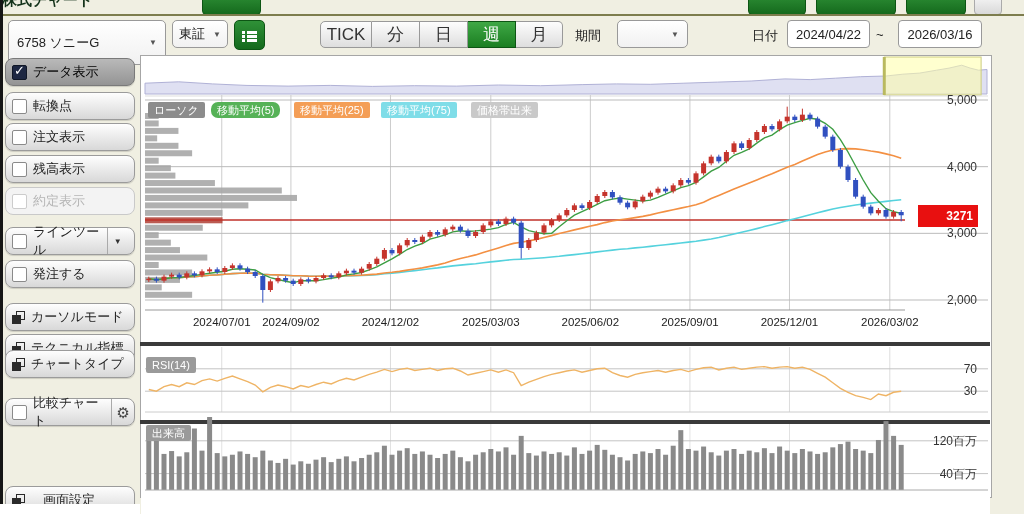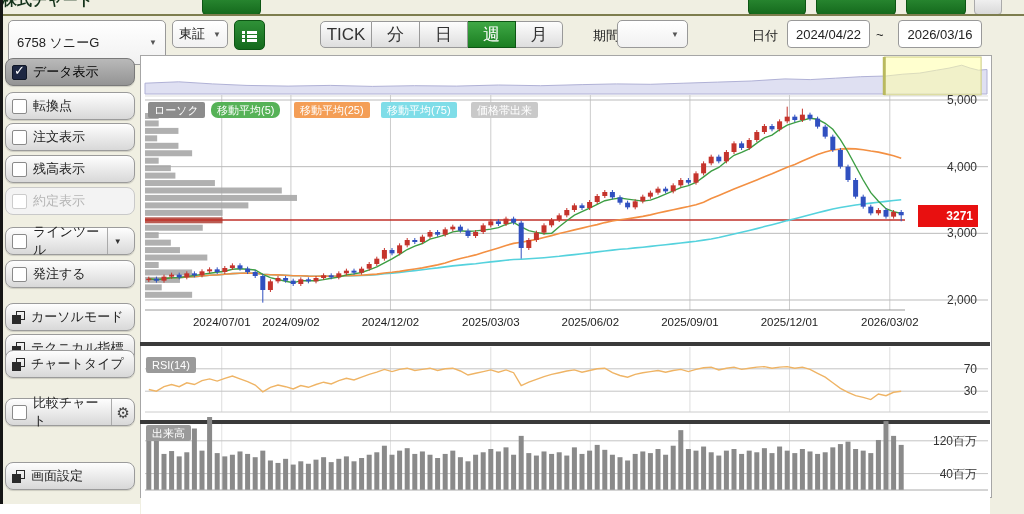--- a/index.html
+++ b/index.html
@@ -90,21 +90,21 @@
   </div>
 
   <div class="abs" id="tf-group" style="left:320px;top:21px;">
     <div class="tf" style="width:52px;">TICK</div>
     <div class="tf" style="width:48px;">分</div>
     <div class="tf" style="width:48px;">日</div>
     <div class="tf active" style="width:48px;">週</div>
     <div class="tf" style="width:47px;">月</div>
   </div>
 
-  <div class="abs lbl" style="left:593px;top:27px;">期間</div>
+  <div class="abs lbl" style="left:575px;top:27px;">期間</div>
   <div class="abs sel" style="left:617px;top:20px;width:71px;height:28px;">
     <span class="arr">▼</span>
   </div>
 
   <div class="abs lbl" style="left:752px;top:27px;">日付</div>
   <div class="abs input" style="left:787px;top:20px;width:83px;height:28px;">2024/04/22</div>
   <div class="abs lbl" style="left:876px;top:27px;">~</div>
   <div class="abs input" style="left:898px;top:20px;width:84px;height:28px;">2026/03/16</div>
 
   <div class="abs" id="left-strip"></div>
@@ -152,21 +152,21 @@
     <span class="winicon"></span>
     <span>チャートタイプ</span>
   </div>
   <div class="abs sbtn" style="top:398px;padding-right:0;">
     <span class="cb"></span>
     <span>比較チャート</span>
     <span class="side-sec">
         <span class="gear">⚙</span>
       </span>
   </div>
-  <div class="abs sbtn" style="top:462px;">
+  <div class="abs sbtn" style="top:486px;gap:12px;">
     <span class="winicon"></span>
     <span>画面設定</span>
   </div>
 
   <div class="abs" id="chart-box"></div>
   <svg id="chart-svg" width="850" height="441" viewBox="140 55 850 441">
       <path d="M145,94 L145.0,83.2 L178.7,81.8 L212.4,83.9 L246.0,85.4 L288.1,86.1 L330.2,85.4 L372.3,86.4 L414.4,85.7 L456.5,86.1 L498.6,85.0 L540.7,85.7 L582.8,84.6 L616.5,83.9 L650.2,84.3 L683.9,83.2 L717.6,82.1 L751.2,81.0 L784.9,78.9 L810.2,79.6 L835.4,78.2 L860.7,76.7 L886.0,76.0 L902.8,74.2 L919.6,73.1 L936.5,70.2 L949.1,68.1 L961.7,65.2 L970.2,68.1 L978.6,70.2 L987.0,69.5 L987,94 Z" fill="#dfe0f2" stroke="#b0b1d6" stroke-width="1"></path>
       <rect x="884.276" y="57" width="96.83000000000004" height="38" fill="#ffffa8" fill-opacity="0.55" stroke="#cdcd7e"></rect>
       <line x1="884.276" y1="57" x2="884.276" y2="95" stroke="#b9b95f" stroke-width="3"></line>
       <line x1="145" y1="96" x2="988" y2="96" stroke="#ddd" stroke-width="1"></line>

